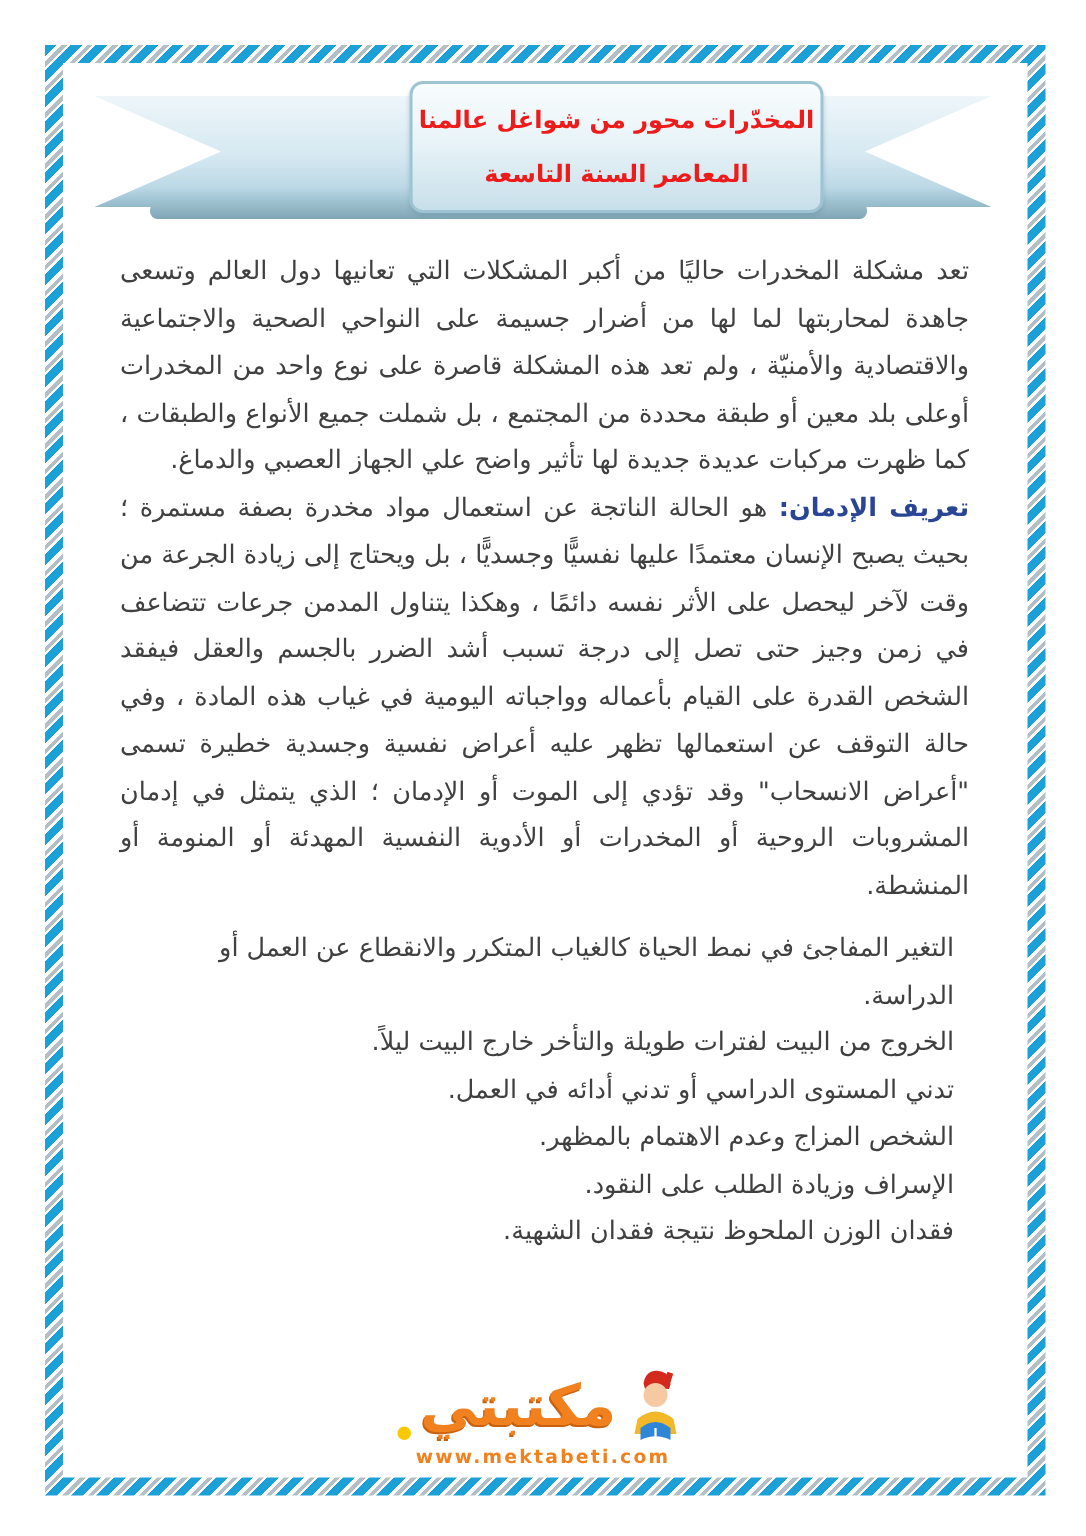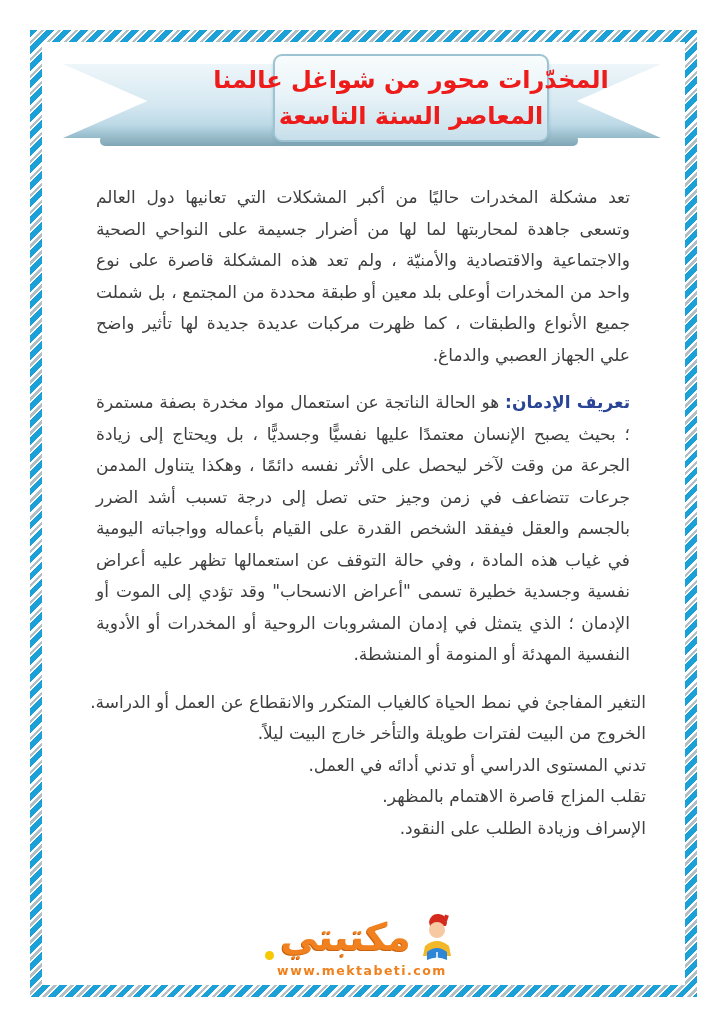--- a/index.html
+++ b/index.html
@@ -50,33 +50,33 @@
     background:linear-gradient(180deg,#9fc0cd,#7fa6b6);border-radius:5px;
   }
   .panel{
     position:absolute;left:273px;top:54px;width:272px;height:84px;
     border:2px solid #9ec3d2;border-radius:9px;
     background:linear-gradient(180deg,#f8fcfd 0%,#e9f4f8 45%,#c7dfea 100%);
     box-shadow:0 2px 3px rgba(100,140,160,.35);
     display:flex;flex-direction:column;justify-content:center;align-items:center;
   }
   .panel .t-line{
-    color:#ee1b1b;font-weight:bold;font-size:24px;line-height:36px;
+    color:#ee1b1b;font-weight:bold;font-size:16px;line-height:36px;
     direction:rtl;white-space:nowrap;
   }
 
   
   .content{
     position:absolute;left:80px;top:166px;width:566px;z-index:4;
     direction:rtl;text-align:justify;
     color:#404040;font-size:17px;line-height:31.5px;
   }
-  .content p{margin:16px;}
+  .content p{margin:0;}
   .blue-heading{color:#2a4596;font-weight:bold;}
-  ul.signs{margin:0;padding:0;list-style:none;}
+  ul.signs{margin:10px;padding:0;list-style:none;}
   ul.signs li{margin:0;padding:0;text-align:right;}
 
   
   .footer{
     position:absolute;left:0;top:912px;width:724px;z-index:5;
     display:flex;flex-direction:column;align-items:center;
   }
   .logo-row{display:flex;flex-direction:row;align-items:center;gap:6px;direction:ltr;}
   .logo-text{
     color:#f0811e;font-weight:bold;font-size:38px;line-height:40px;
@@ -286,22 +286,23 @@
   </div>
 
   <div class="content">
     <p>تعد مشكلة المخدرات حاليًا من أكبر المشكلات التي تعانيها دول العالم وتسعى جاهدة لمحاربتها  لما لها من أضرار جسيمة على النواحي الصحية والاجتماعية والاقتصادية والأمنيّة ، ولم تعد هذه المشكلة قاصرة على نوع واحد من المخدرات أوعلى بلد معين أو طبقة محددة من المجتمع ، بل شملت جميع الأنواع والطبقات ، كما ظهرت مركبات عديدة جديدة لها تأثير واضح علي الجهاز العصبي والدماغ.</p>
     <p><span class="blue-heading">تعريف الإدمان:</span>
 <span>هو الحالة الناتجة عن استعمال مواد مخدرة بصفة مستمرة ؛ بحيث يصبح الإنسان معتمدًا عليها نفسيًّا وجسديًّا ، بل ويحتاج إلى زيادة الجرعة من وقت لآخر ليحصل على الأثر نفسه دائمًا ، وهكذا يتناول المدمن جرعات تتضاعف في زمن وجيز حتى تصل إلى درجة تسبب أشد الضرر بالجسم والعقل فيفقد الشخص القدرة على القيام بأعماله وواجباته اليومية في غياب هذه المادة ، وفي حالة التوقف عن استعمالها تظهر عليه أعراض نفسية وجسدية خطيرة تسمى "أعراض الانسحاب" وقد تؤدي إلى الموت أو الإدمان ؛ الذي يتمثل في إدمان المشروبات الروحية أو المخدرات أو الأدوية النفسية المهدئة أو المنومة أو المنشطة.</span></p>
     <ul class="signs">
       <li>التغير المفاجئ في نمط الحياة كالغياب المتكرر والانقطاع عن العمل أو الدراسة.</li>
       <li>الخروج من البيت لفترات طويلة والتأخر خارج البيت ليلاً.</li>
       <li>تدني المستوى الدراسي أو تدني أدائه في العمل.</li>
-      <li>تقلب المزاج قاصرة الاهتمام بالمظهر.</li>
+      <li>الشخص المزاج وعدم الاهتمام بالمظهر.</li>
       <li>الإسراف وزيادة الطلب على النقود.</li>
+      <li>فقدان الوزن الملحوظ نتيجة فقدان الشهية.</li>
     </ul>
   </div>
 
   <div class="footer">
     <div class="logo-row">
       <span class="logo-dot"></span>
       <span class="logo-text">مكتبتي</span>
       <svg width="42" height="50" viewBox="0 0 42 50">
         <path d="M12 10 q2 -9 10 -8 q8 1 8 9 l-1 3 -16 0 z" fill="#d42a1e"></path>
         <rect x="27" y="3" width="4" height="6" fill="#d42a1e" transform="rotate(18 29 6)"></rect>

